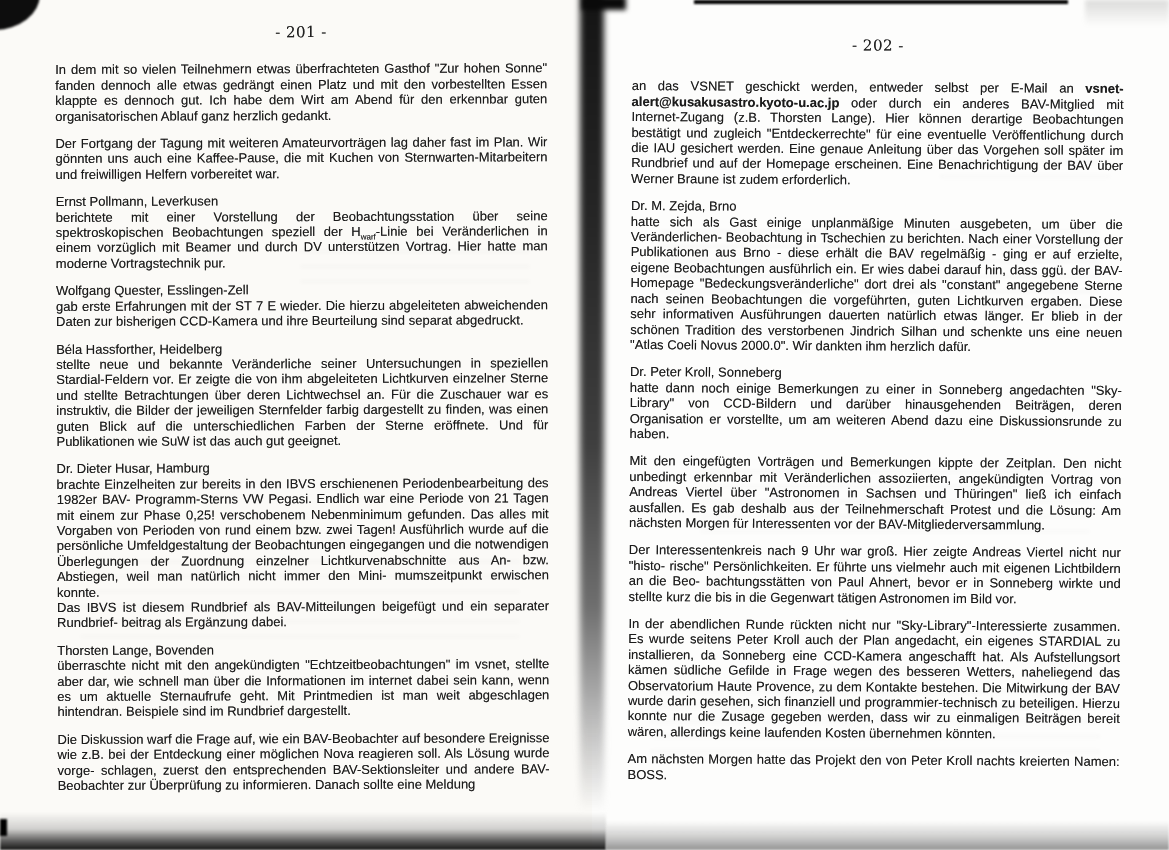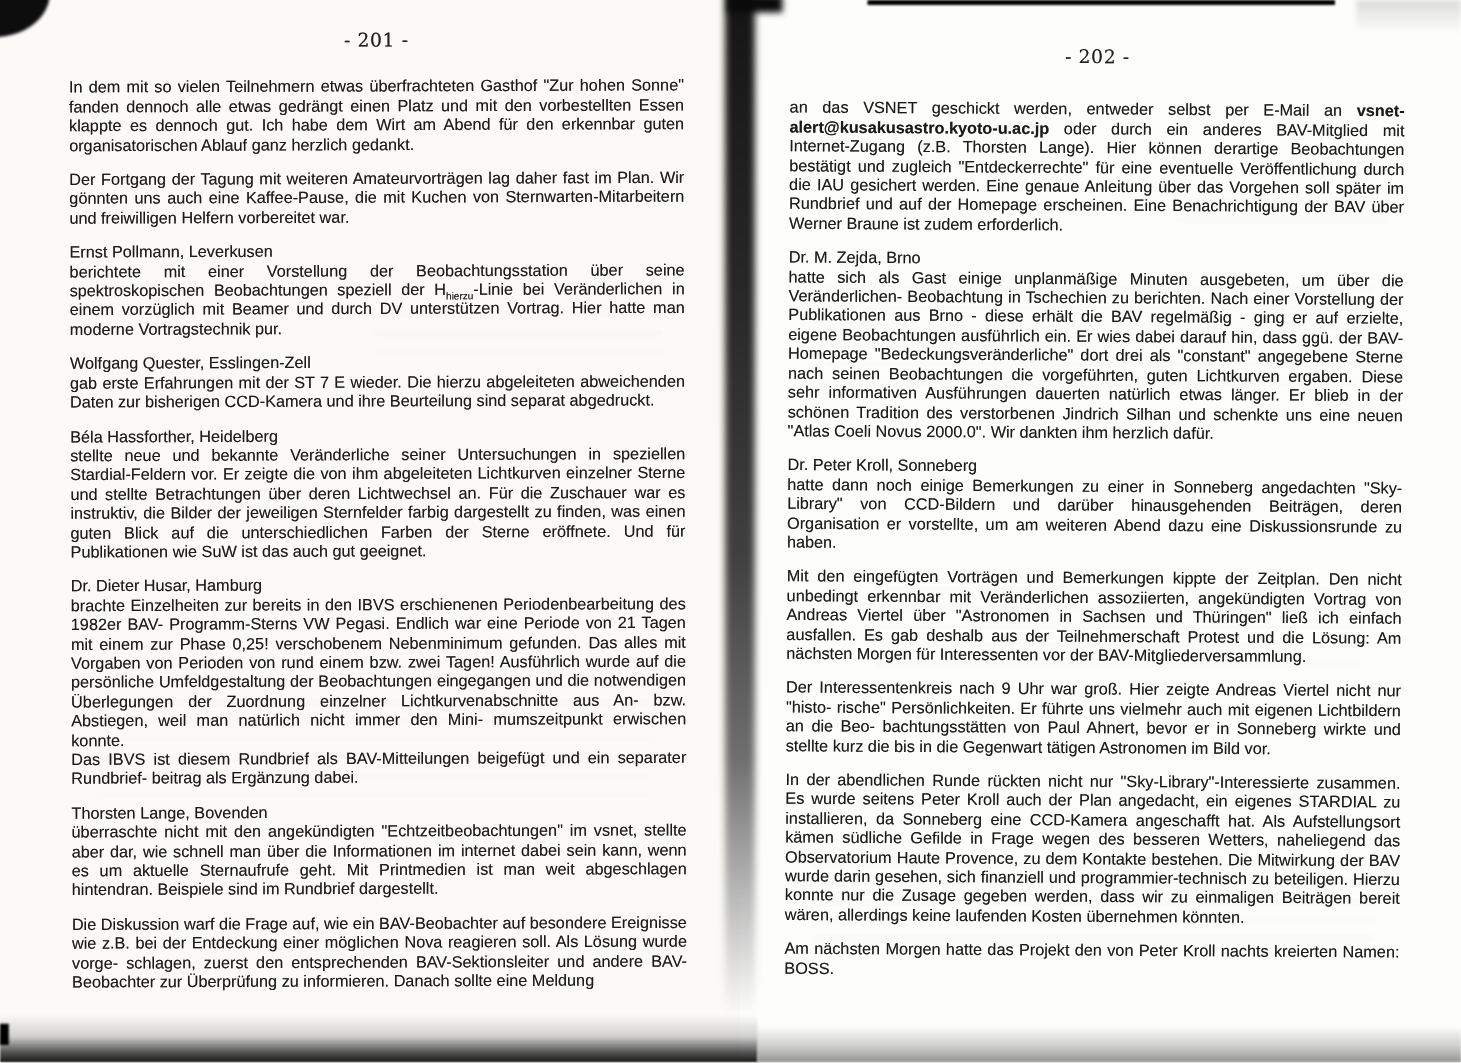--- a/index.html
+++ b/index.html
@@ -88,21 +88,21 @@
 <div class="page page-left"></div>
 <div class="page page-right"></div>
 
 <div class="textblock text-left">
   <div class="pgnum">- 201 -</div>
   <p class="para">In dem mit so vielen Teilnehmern etwas überfrachteten  Gasthof "Zur hohen Sonne" fanden dennoch alle etwas gedrängt einen Platz und mit den vorbestellten Essen klappte es dennoch gut. Ich habe dem Wirt am Abend für den erkennbar guten organisatorischen Ablauf ganz herzlich gedankt.</p>
   <p class="para">Der Fortgang der Tagung mit weiteren Amateurvorträgen lag daher fast im Plan. Wir gönnten uns auch eine Kaffee-Pause, die mit Kuchen von Sternwarten-Mitarbeitern und freiwilligen Helfern vorbereitet war.</p>
 
   <div>
     <div class="speaker-name">Ernst Pollmann, Leverkusen</div>
-    <p class="para"><span>berichtete mit einer Vorstellung der Beobachtungsstation über seine spektroskopischen Beobachtungen speziell der H</span><sub class="halpha">hierzu</sub><span>-Linie bei Veränderlichen in einem vorzüglich mit Beamer und durch DV unterstützen Vortrag. Hier hatte man moderne Vortragstechnik pur.</span></p>
+    <p class="para"><span>berichtete mit einer Vorstellung der Beobachtungsstation über seine spektroskopischen Beobachtungen speziell der H</span><sub class="halpha">warf</sub><span>-Linie bei Veränderlichen in einem vorzüglich mit Beamer und durch DV unterstützen Vortrag. Hier hatte man moderne Vortragstechnik pur.</span></p>
   </div>
 
   <div>
     <div class="speaker-name">Wolfgang Quester, Esslingen-Zell</div>
     <p class="para">gab erste Erfahrungen mit der ST 7 E wieder. Die hierzu abgeleiteten abweichenden Daten zur bisherigen CCD-Kamera und ihre Beurteilung sind separat abgedruckt.</p>
   </div>
 
   <div>
     <div class="speaker-name">Béla Hassforther, Heidelberg</div>
     <p class="para">stellte neue und bekannte Veränderliche seiner Untersuchungen in speziellen Stardial-Feldern vor. Er zeigte die von ihm abgeleiteten Lichtkurven einzelner Sterne und stellte Betrachtungen über deren Lichtwechsel an. Für die Zuschauer war es instruktiv, die Bilder der jeweiligen Sternfelder farbig dargestellt zu finden, was einen guten Blick auf die unterschiedlichen Farben der Sterne eröffnete. Und für Publikationen wie SuW ist das auch gut  geeignet.</p>

